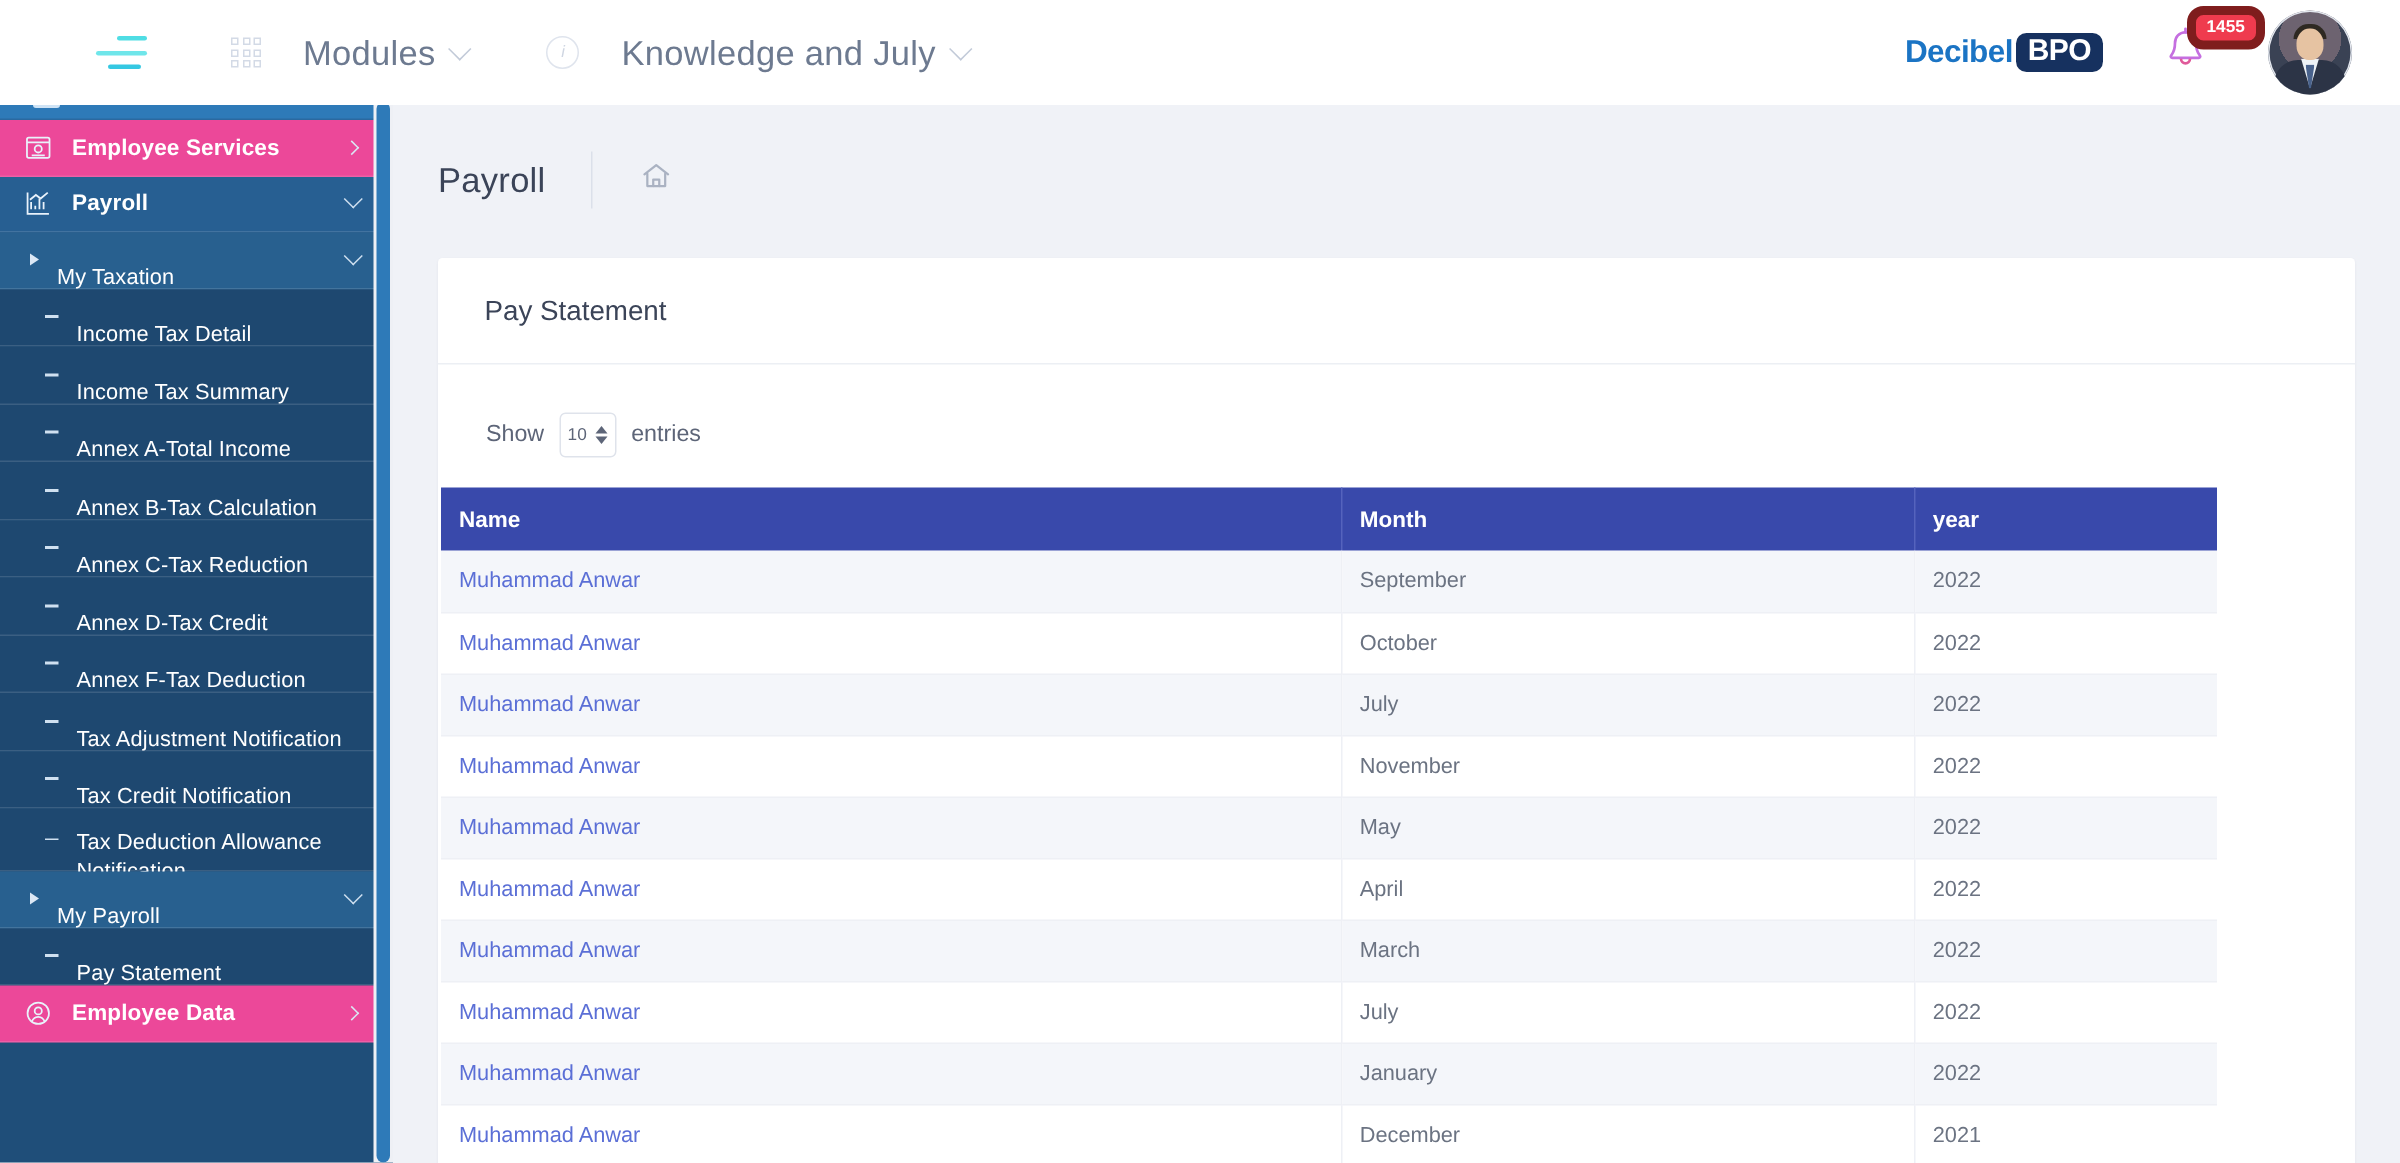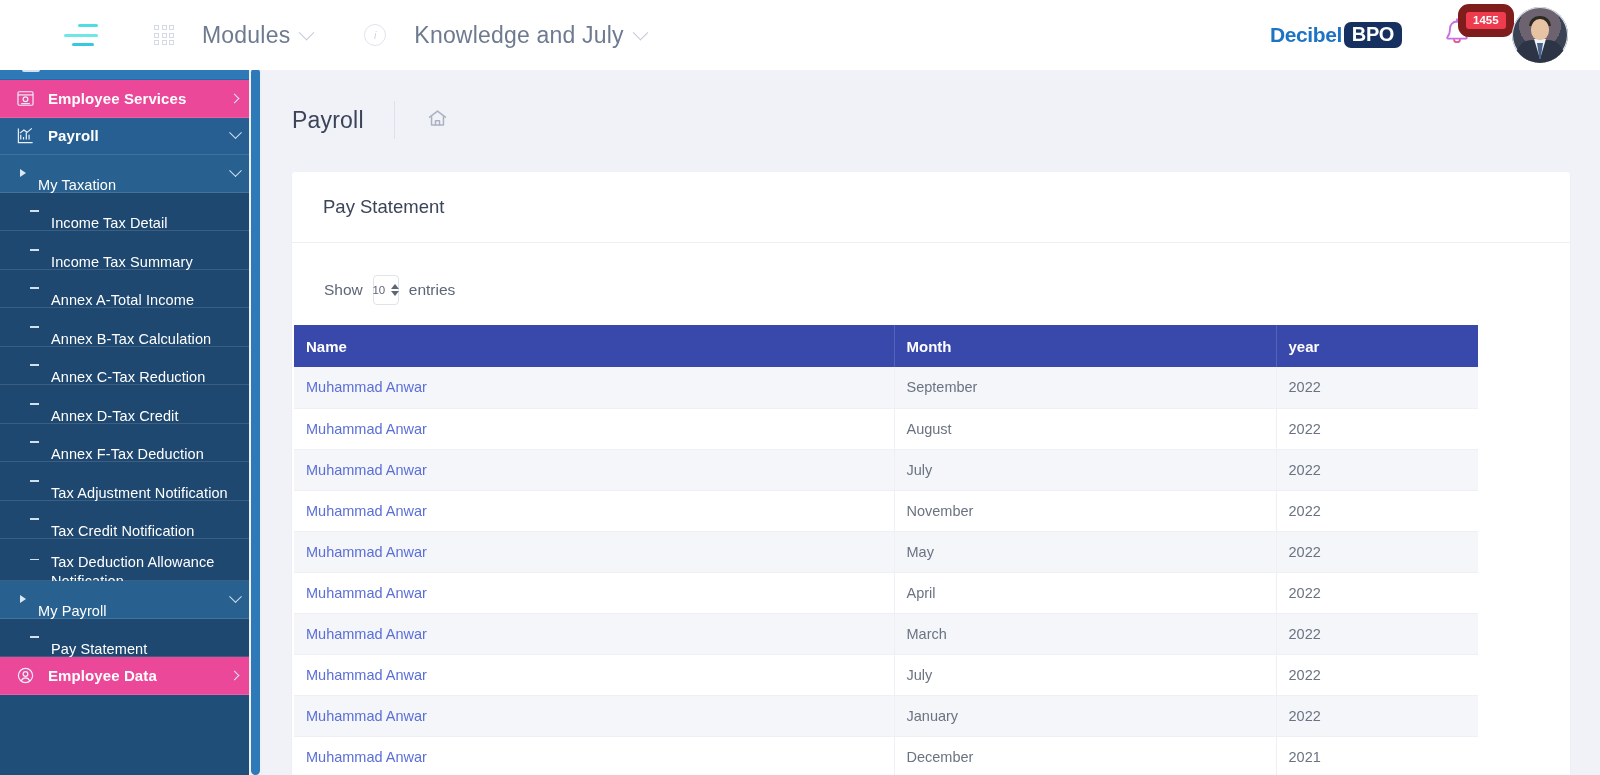--- a/index.html
+++ b/index.html
@@ -57,21 +57,21 @@
     background: #16315f; color: #ffffff;
     border-radius: 7px; padding: 1px 8px 2px 8px; margin-left: 2px;
     font-size: 20px;
   }
   .bell-wrap { position: relative; margin-left: 40px; cursor: pointer; }
   .badge {
     position: absolute; top: -13px; left: 16px;
     background: #ef3b4e; color: #fff;
     font-size: 11.5px; font-weight: bold;
     border-radius: 11px; padding: 2px 7px 3px 7px;
-    border: 8px solid #7f1d1d;
+    border: 6px solid #7f1d1d;
   }
   .avatar {
     margin-left: 40px; width: 56px; height: 56px; border-radius: 50%;
     background: radial-gradient(circle at 50% 34%, #e8c9ac 0 17%, #6d6370 17% 45%, #3a4254 45% 100%);
     overflow: hidden; position: relative; cursor: pointer;
     box-shadow: 0 0 0 1px #e3e7ee inset;
   }
   .avatar .face { position:absolute; left:19px; top:12px; width:18px; height:21px; border-radius:48% 48% 45% 45%; background:#e6c3a2;}
   .avatar .hair { position:absolute; left:17px; top:9px; width:22px; height:10px; border-radius:11px 11px 0 0; background:#2e2922;}
   .avatar .suit { position:absolute; left:4px; top:33px; width:48px; height:26px; border-radius:16px 16px 0 0; background:#2c3446;}
@@ -139,21 +139,21 @@
   #card {
     margin: 0 30px 0 30px; background:#fff;
     border-radius: 3px; box-shadow: 0 1px 2px rgba(30,40,70,.06);
     height: 640px; overflow:hidden;
   }
   #card-head { height: 71px; display:flex; align-items:center; padding-left:31px; border-bottom:1px solid #eceff4; }
   #card-title { font-size: 18.5px; color:#3b4458; }
 
   #show-row { display:flex; align-items:center; padding: 32px 0 0 32px; font-size:15.5px; color:#5d6578; }
   #entries-select {
-    margin: 0 10px; width: 26px; height: 30px;
+    margin: 0 10px; width: 38px; height: 30px;
     border:1px solid #dfe3eb; border-radius:4px; background:#fff;
     display:flex; align-items:center; justify-content:center; gap:6px; cursor:pointer;
   }
   #entries-value { font-size: 11.5px; color:#5d6578; }
   .spin { display:flex; flex-direction:column; gap:2px; }
   .spin i { display:block; width:0;height:0; border-left:4px solid transparent; border-right:4px solid transparent; }
   .spin i.up { border-bottom:5px solid #5d6578; }
   .spin i.dn { border-top:5px solid #5d6578; }
 
   table { border-collapse: collapse; margin: 20px 0 0 2px; width: 1184px; table-layout: fixed; }
@@ -380,21 +380,21 @@
           </tr>
       </thead>
       <tbody id="table-body">
           <tr>
             <td class="name-cell"><a href="#">Muhammad Anwar</a></td>
             <td>September</td>
             <td>2022</td>
           </tr>
           <tr>
             <td class="name-cell"><a href="#">Muhammad Anwar</a></td>
-            <td>August</td>
+            <td>October</td>
             <td>2022</td>
           </tr>
           <tr>
             <td class="name-cell"><a href="#">Muhammad Anwar</a></td>
             <td>July</td>
             <td>2022</td>
           </tr>
           <tr>
             <td class="name-cell"><a href="#">Muhammad Anwar</a></td>
             <td>November</td>

